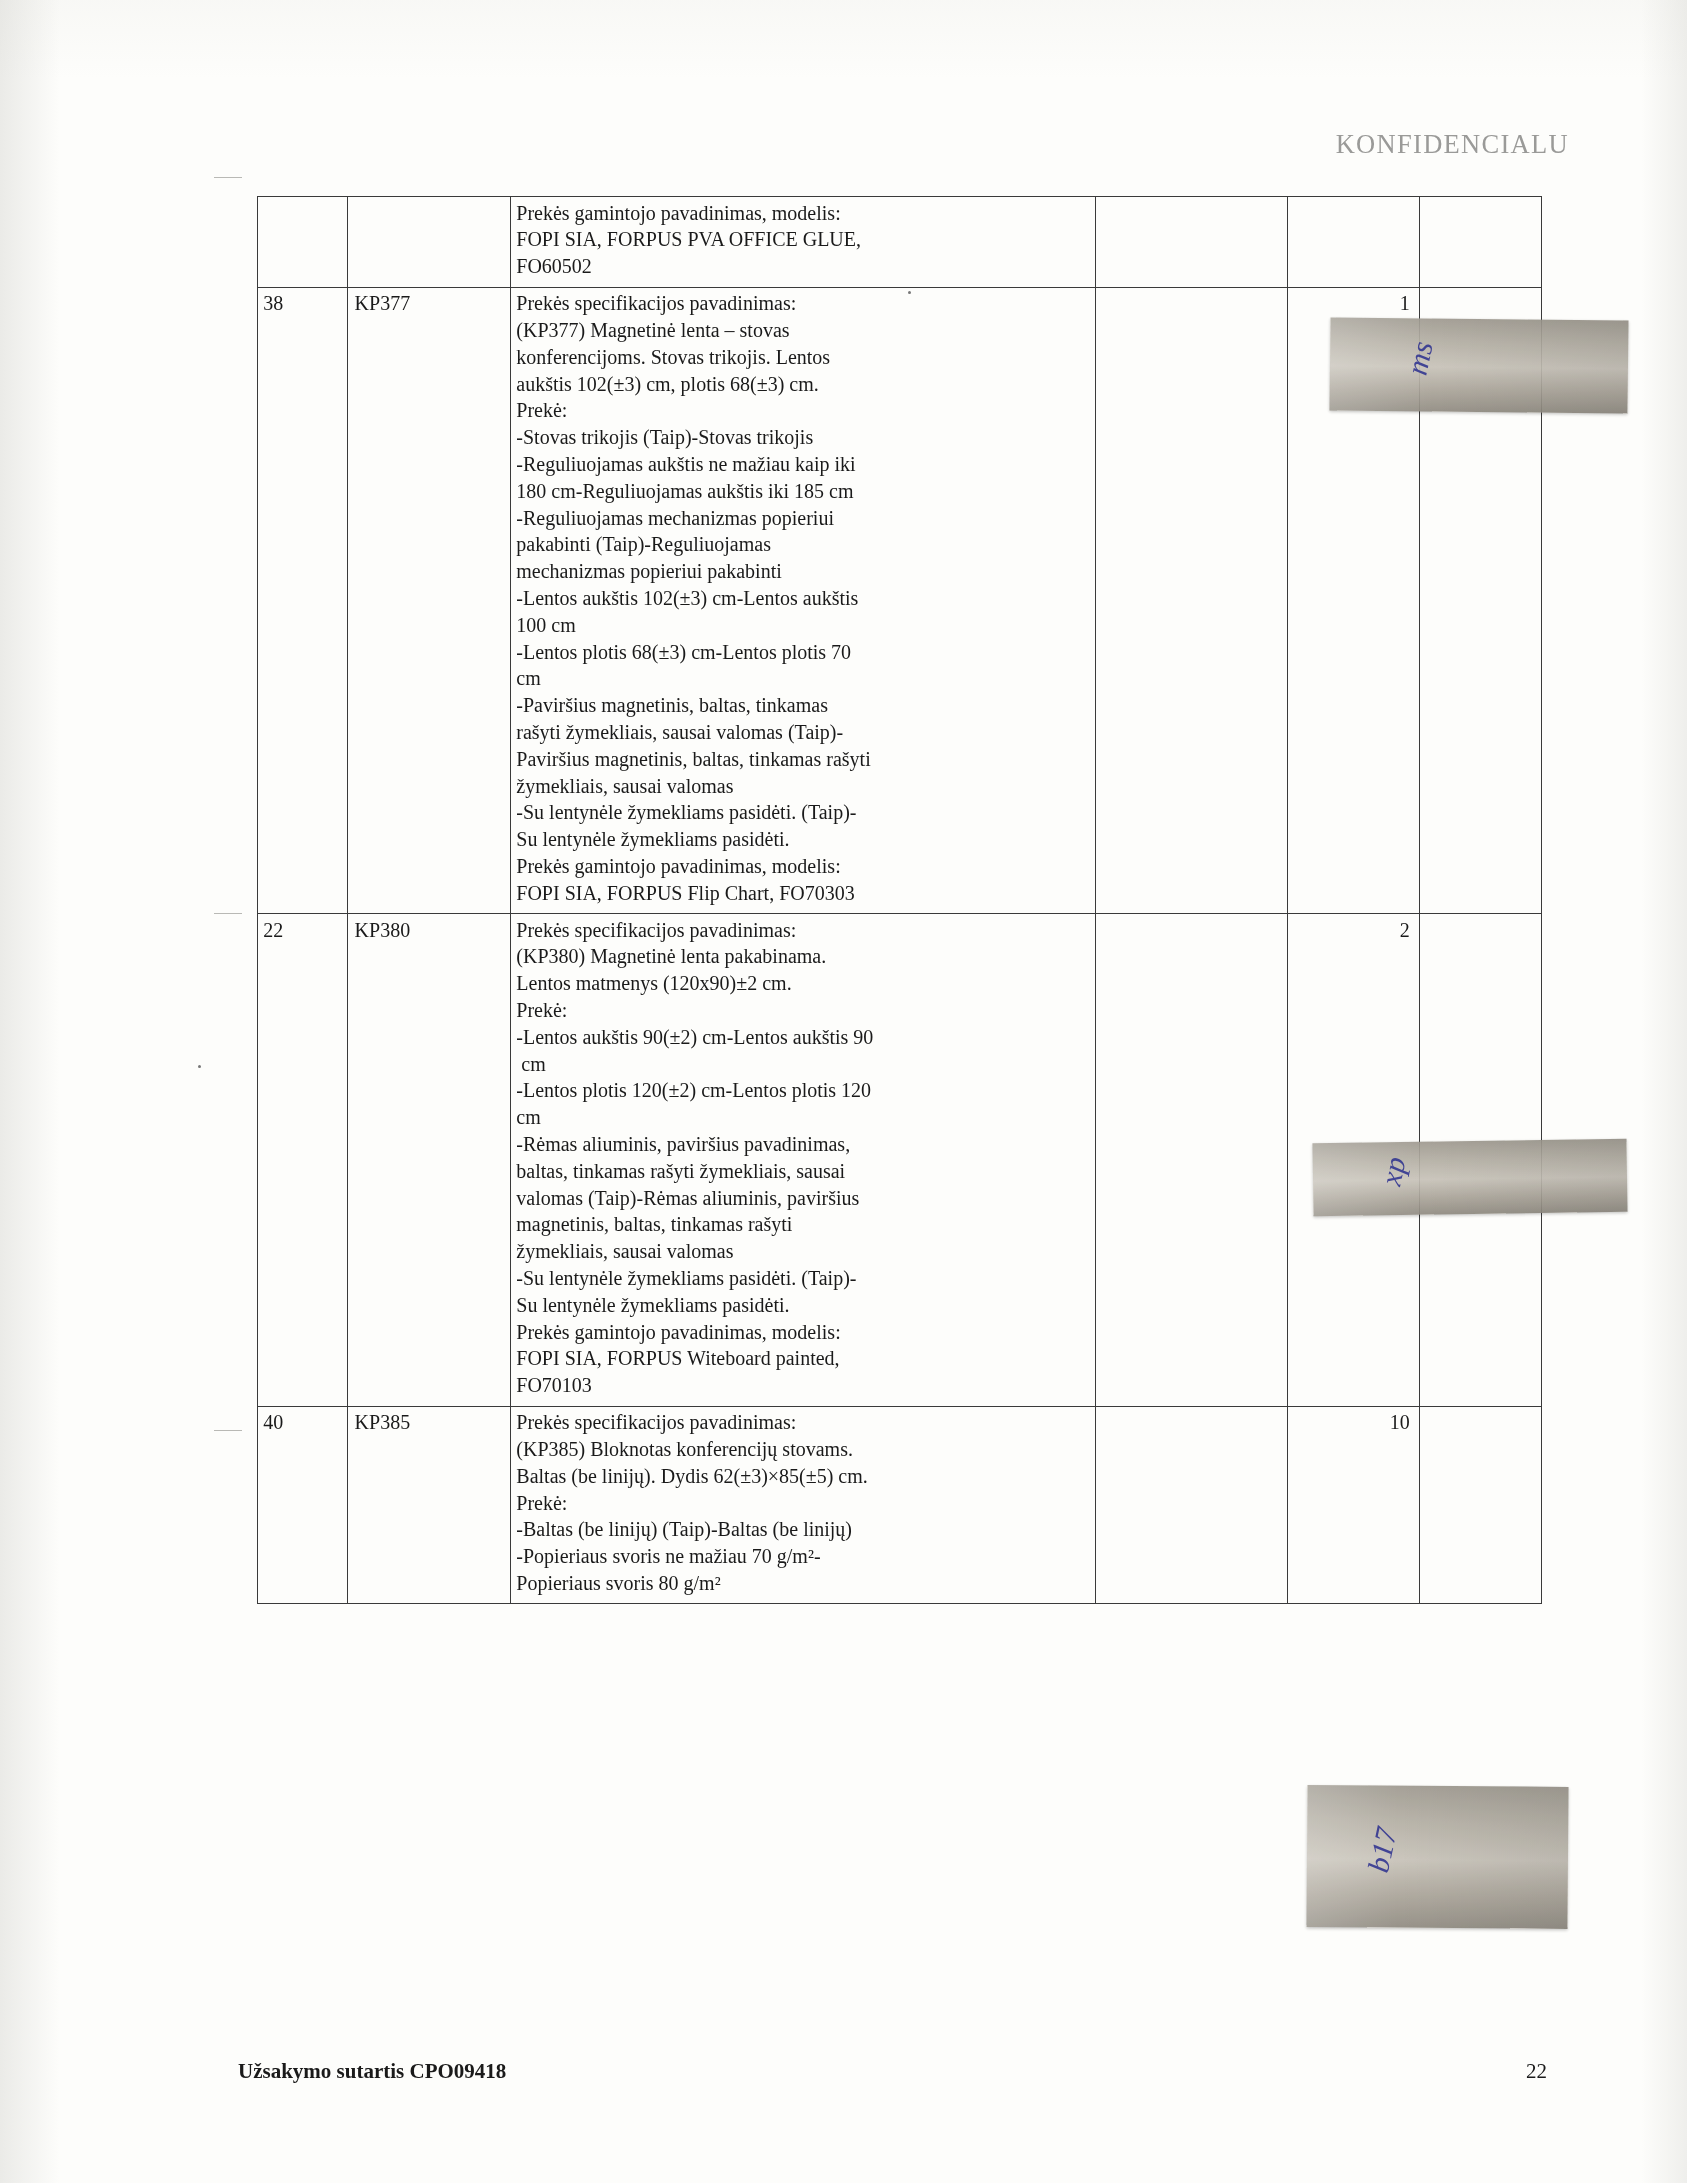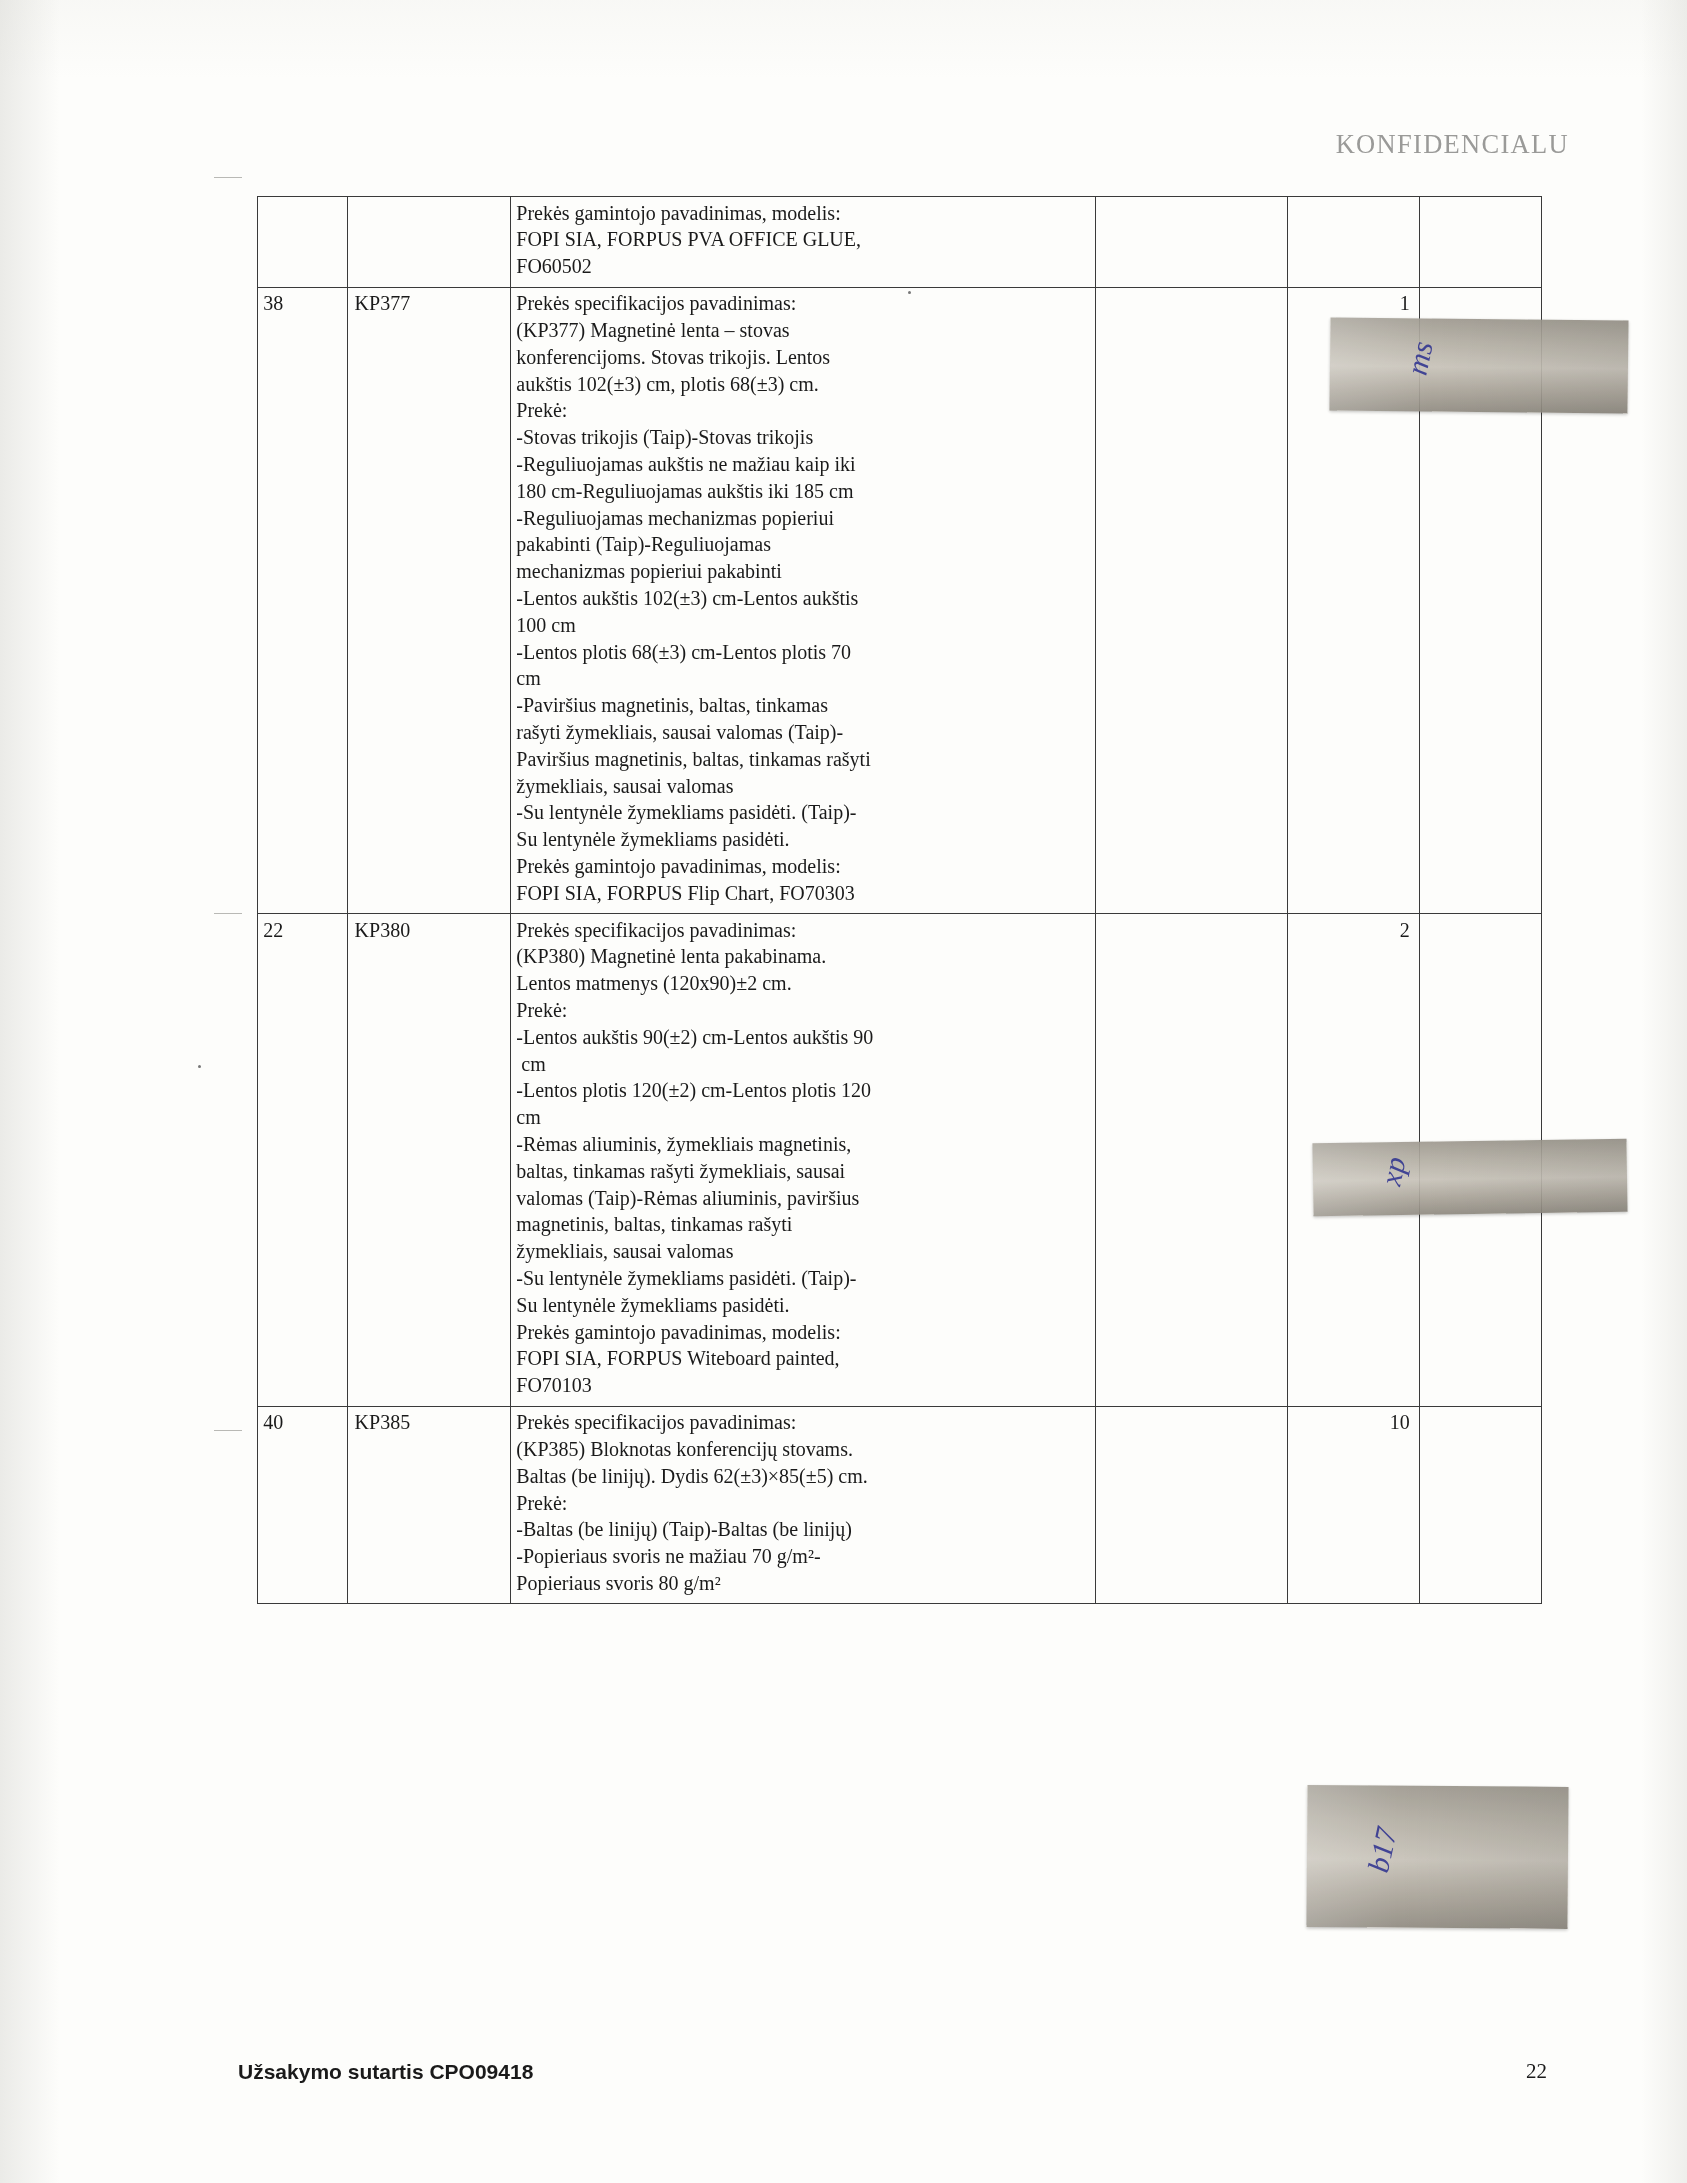--- a/index.html
+++ b/index.html
@@ -91,21 +91,21 @@
     background: #b9b9b5;
   }
 
   
   .footer-left {
     position: absolute;
     left: 238px;
     bottom: 99px;
     font-weight: bold;
     font-size: 21px;
-    font-family: Liberation Sans, sans-serif;
+    font-family: Liberation Serif, serif;
   }
   .footer-right {
     position: absolute;
     right: 140px;
     bottom: 99px;
     font-weight: normal;
     font-size: 21px;
     font-family: "Liberation Serif", serif;
     margin-left: 40px;
   }
@@ -216,21 +216,21 @@
         <td class="code">KP380</td>
         <td class="desc">
           <div class="desc-line">Prekės specifikacijos pavadinimas:</div>
           <div class="desc-line">(KP380) Magnetinė lenta pakabinama.</div>
           <div class="desc-line">Lentos matmenys (120x90)±2 cm.</div>
           <div class="desc-line">Prekė:</div>
           <div class="desc-line">-Lentos aukštis 90(±2) cm-Lentos aukštis 90</div>
           <div class="desc-line"> cm</div>
           <div class="desc-line">-Lentos plotis 120(±2) cm-Lentos plotis 120</div>
           <div class="desc-line">cm</div>
-          <div class="desc-line">-Rėmas aliuminis, žymekliais magnetinis,</div>
+          <div class="desc-line">-Rėmas aliuminis, paviršius pavadinimas,</div>
           <div class="desc-line">baltas, tinkamas rašyti žymekliais, sausai</div>
           <div class="desc-line">valomas (Taip)-Rėmas aliuminis, paviršius</div>
           <div class="desc-line">magnetinis, baltas, tinkamas rašyti</div>
           <div class="desc-line">žymekliais, sausai valomas</div>
           <div class="desc-line">-Su lentynėle žymekliams pasidėti. (Taip)-</div>
           <div class="desc-line">Su lentynėle žymekliams pasidėti.</div>
           <div class="desc-line">Prekės gamintojo pavadinimas, modelis:</div>
           <div class="desc-line">FOPI SIA, FORPUS Witeboard painted,</div>
           <div class="desc-line">FO70103</div>
         </td>

